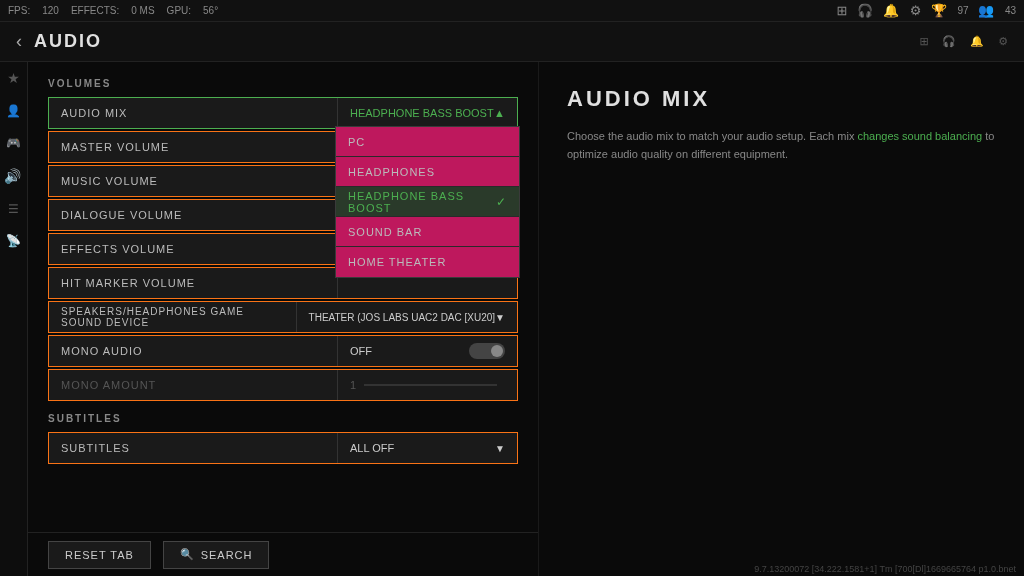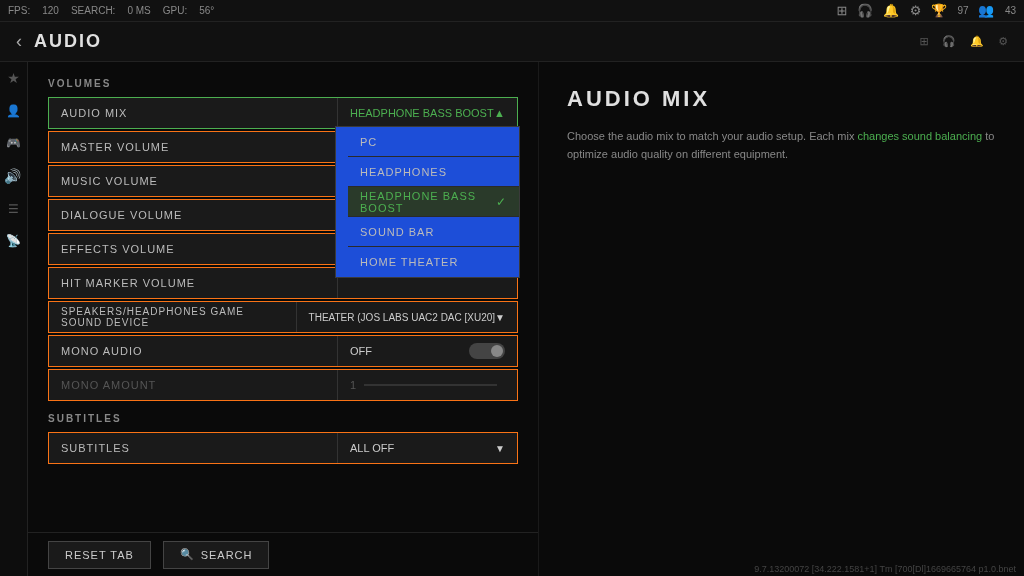--- a/index.html
+++ b/index.html
@@ -163,24 +163,23 @@
       color: #888;
       font-size: 12px;
     }
 
     
     .dropdown-overlay {
       position: absolute;
       top: 64px;
       left: 307px;
       width: 185px;
-      background: #1d4ed8;
+      background: #be185d;
       border: 1px solid #3a3a3a;
       z-index: 100;
-      padding-left: 12px;
     }
     .dropdown-item {
       height: 30px;
       display: flex;
       align-items: center;
       padding: 0 12px;
       font-size: 11px;
       color: #bbb;
       letter-spacing: 1px;
       text-transform: uppercase;
@@ -303,21 +302,21 @@
       margin-top: 12px;
     }
   </style>
 </head>
 <body>
 
 <div class="top-bar">
   <div class="top-bar-stats">
     <span>FPS:</span>
     <span>120</span>
-    <span>SEARCH:</span>
+    <span>EFFECTS:</span>
     <span>0 MS</span>
     <span>GPU:</span>
     <span>56°</span>
   </div>
   <div class="top-bar-right">
     <span style="font-size:13px;color:#888">⊞</span>
     <span style="font-size:13px;color:#888">🎧</span>
     <span style="font-size:13px;color:#888">🔔</span>
     <span style="font-size:13px;color:#888">⚙</span>
     <span style="font-size:13px;color:#888">🏆</span>

